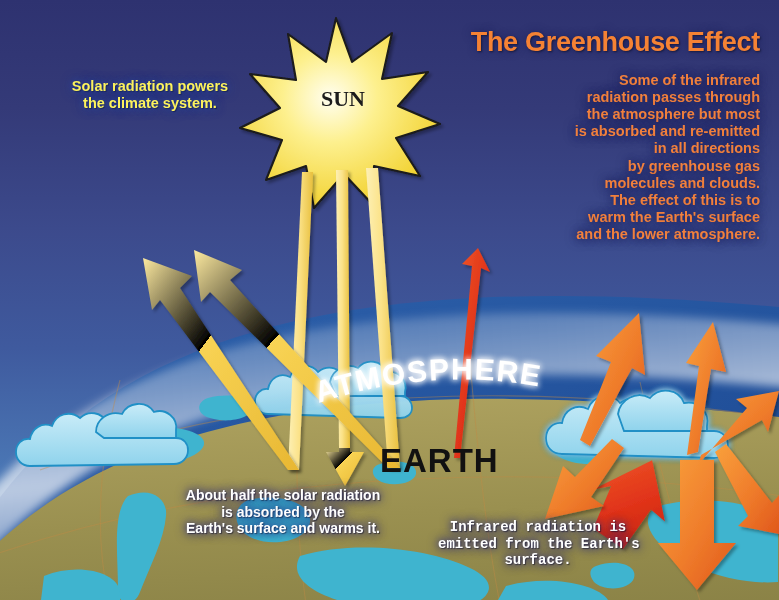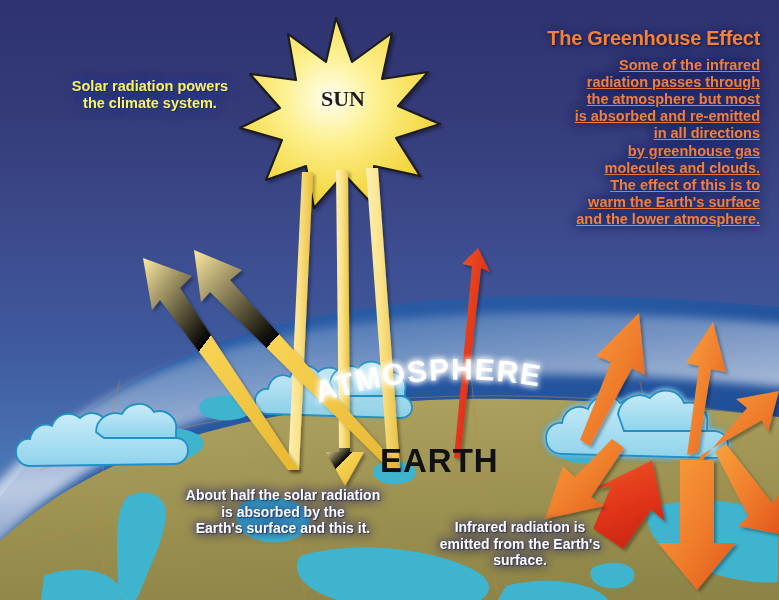--- a/index.html
+++ b/index.html
@@ -9,21 +9,21 @@
     background:linear-gradient(180deg,#2e3270 0%,#343a78 18%,#3c4a8c 38%,#3f5a9e 58%,#4a76b4 78%,#5287bf 100%);
   }
   #svgroot{position:absolute;left:0;top:0;width:779px;height:600px;}
   .txt{position:absolute;white-space:pre;line-height:1.18;}
   .yel{color:#fdf35c;font-weight:bold;font-size:14.5px;
        text-shadow:0 0 7px rgba(40,70,160,.95),0 0 12px rgba(40,70,160,.8),1px 1px 1px rgba(0,0,0,.45);}
   .wht{color:#ffffff;font-weight:bold;font-size:14px;
        text-shadow:0 0 7px rgba(40,40,130,.95),0 0 12px rgba(40,40,130,.85),1px 1px 1px rgba(0,0,0,.5);}
   .orn{color:#f2803c;font-weight:bold;font-size:14.5px;
        text-shadow:0 0 7px rgba(30,35,95,.95),0 0 12px rgba(30,35,95,.8);}
-  #title{color:#f58234;font-weight:bold;font-size:20px;letter-spacing:-.3px;
+  #title{color:#f58234;font-weight:bold;font-size:27px;letter-spacing:-.3px;
        text-shadow:0 0 9px rgba(25,30,90,.9),1px 1px 2px rgba(0,0,0,.5);}
   .ta-c{text-align:center;} .ta-r{text-align:right;}
 </style>
 </head>
 <body>
 
 <div id="stage">
 
   <svg id="svgroot" viewBox="0 0 779 600">
     <defs>
@@ -205,33 +205,33 @@
 
       <text x="380" y="472" font-size="33" font-weight="bold" fill="#111111" letter-spacing="1" font-family="'Liberation Sans',sans-serif" id="earthLabel">EARTH</text>
     </g>
   </svg>
 
   <div class="txt ta-r" id="title" style="left:420px;top:27px;width:340px;">The Greenhouse Effect</div>
 
   <div class="txt yel ta-c" style="left:55px;top:62px;width:190px;margin-top:16px;">Solar radiation powers
 the climate system.</div>
 
-  <div class="txt orn ta-r" style="left:498px;top:57px;width:262px;text-decoration:underline;">Some of the infrared
+  <div class="txt orn ta-r" style="left:498px;top:72px;width:262px;">Some of the infrared
 radiation passes through
 the atmosphere but most
 is absorbed and re-emitted
 in all directions
 by greenhouse gas
 molecules and clouds.
 The effect of this is to
 warm the Earth's surface
 and the lower atmosphere.</div>
 
 
   <div class="txt wht ta-c" style="left:163px;top:487px;width:240px;">About half the solar radiation
 is absorbed by the
-Earth's surface and this it.</div>
-
-  <div class="txt wht ta-c" style="left:420px;top:519px;width:200px;">Infrared radiation is
+Earth's surface and warms it.</div>
+
+  <div class="txt wht ta-c" style="left:438px;top:519px;width:200px;font-family:Liberation Mono, monospace;">Infrared radiation is
 emitted from the Earth's
 surface.</div>
 
 </div>
 
 </body></html>

